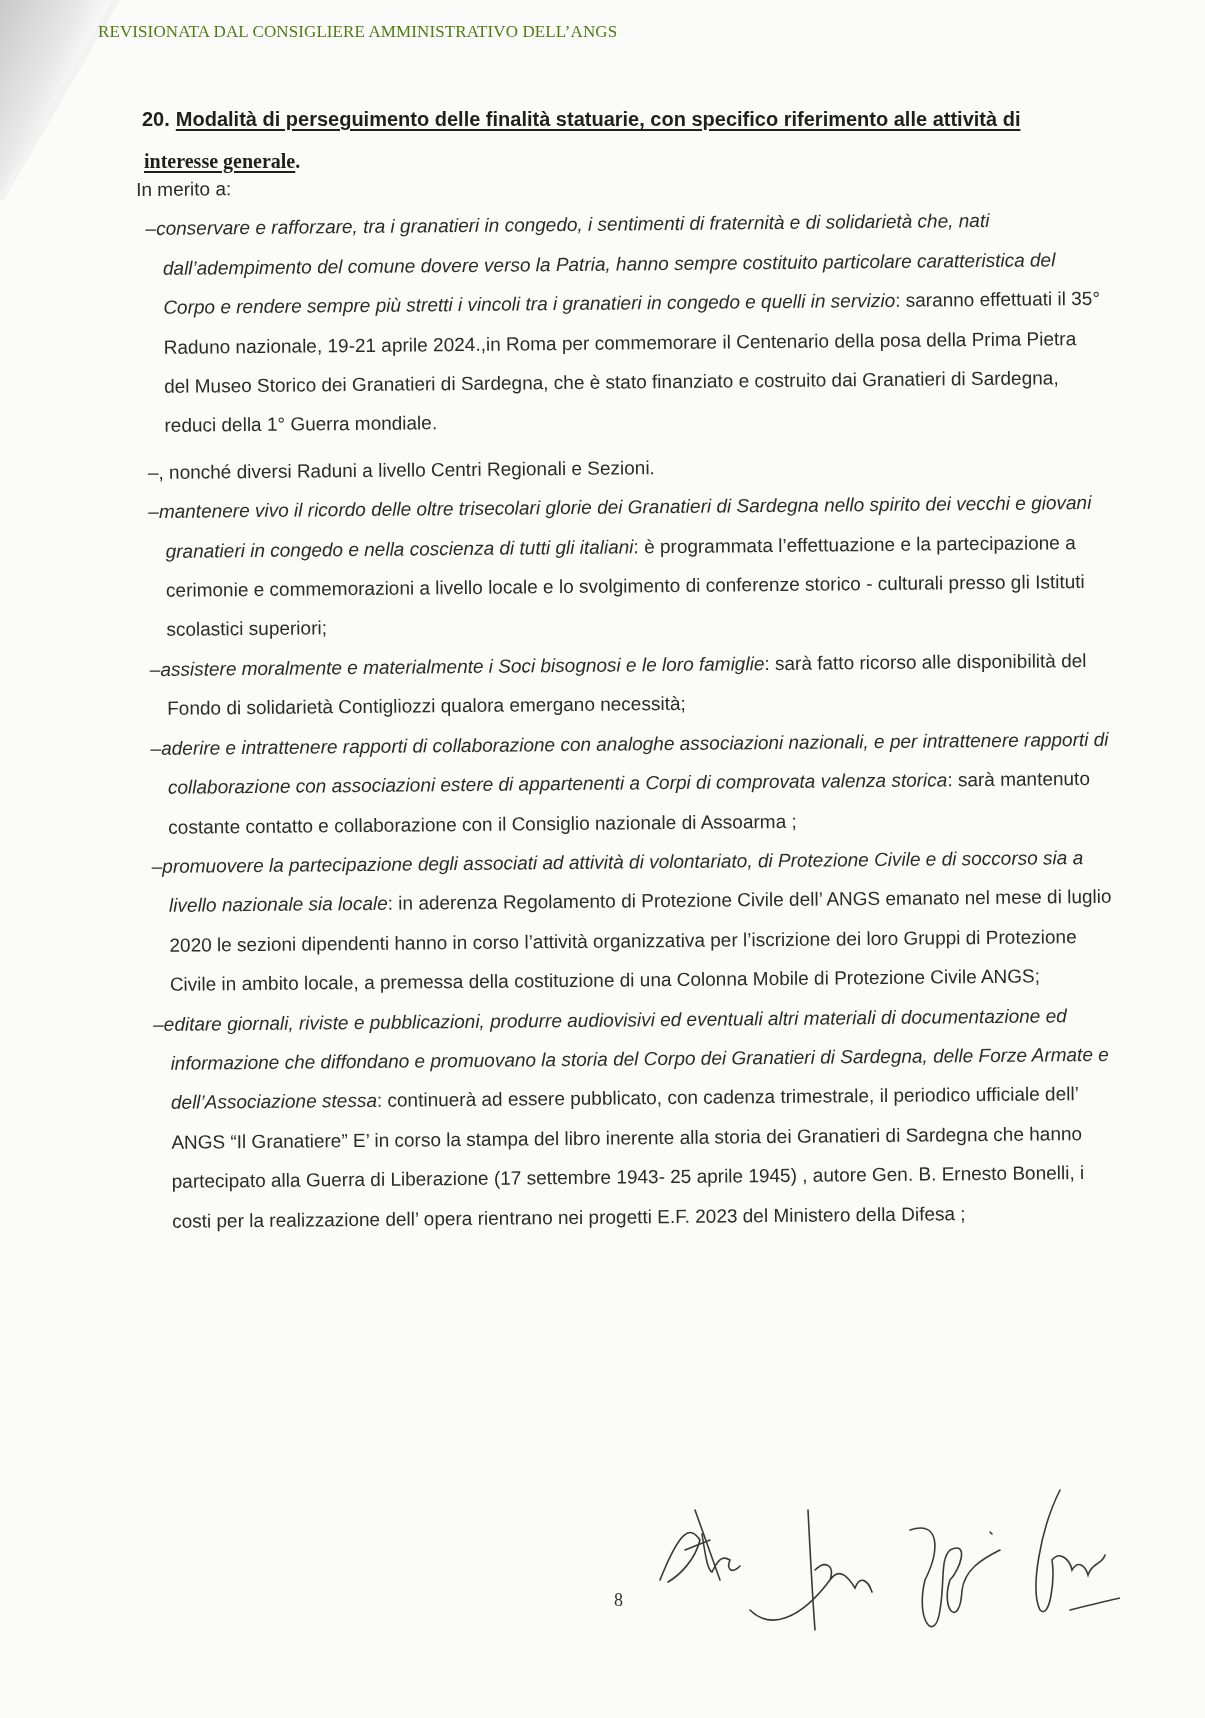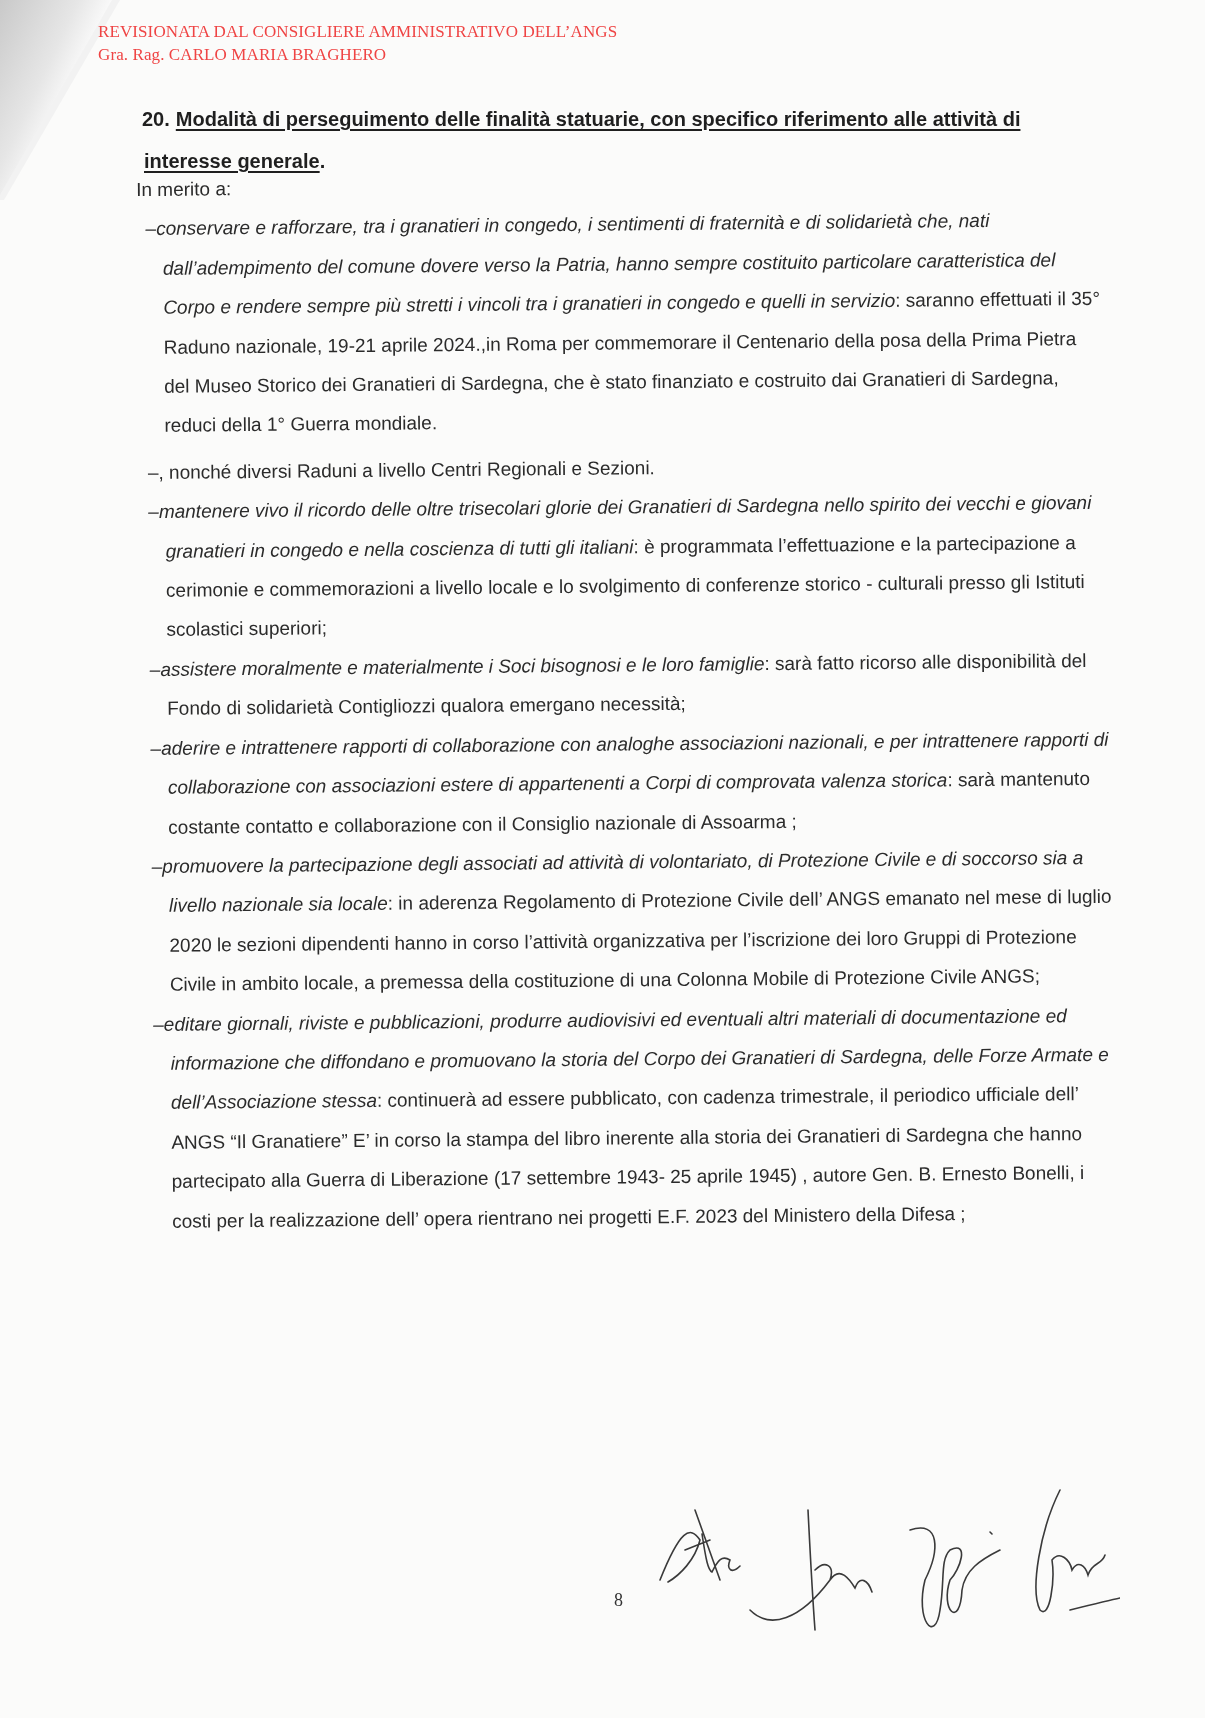--- a/index.html
+++ b/index.html
@@ -15,31 +15,31 @@
     clip-path: polygon(0 0, 115px 0, 0 200px);
   }
   .fold-line {
     position: absolute; left: 0; top: 0; width: 130px; height: 200px;
     clip-path: polygon(112px 0, 120px 0, 4px 200px, 0 200px, 0 195px);
     background: #f2f2f2;
   }
   .header {
     position: absolute; left: 98px; top: 20px;
     font-family: "Liberation Serif", serif; font-size: 17px; line-height: 23px;
-    color: #ef4444; letter-spacing: 0.1px;
+    color: #4d7c0f; letter-spacing: 0.1px; text-align: right;
   }
   .section-title {
     position: absolute; left: 98px; top: 108px; width: 1010px;
     font-weight: bold; font-size: 20px; color: #1f1f1f;
   }
   .section-title .num { margin-right: 6px; margin-left: 44px; }
   .section-title .t1 { text-decoration: underline; text-decoration-thickness: 2px; text-underline-offset: 3px; }
   .section-title .t2 {
     display: block; margin-left: 46px; margin-top: 19px;
-    text-decoration: underline; text-decoration-thickness: 2px; text-underline-offset: 3px;
+    text-decoration: underline; text-decoration-thickness: 2px; text-underline-offset: 3px; font-family: Liberation Serif, serif;
   }
   .body {
     position: absolute; left: 145px; top: 170px; width: 960px;
     font-size: 19px; line-height: 39.4px; color: #2b2b2b;
     transform: rotate(-0.55deg); transform-origin: left top;
   }
   .body p { margin: 0; }
   .intro { margin-left: -9px !important; }
   .item { padding-left: 17px; text-indent: -17px; }
   .item.gap { margin-top: 7px !important; }
@@ -53,21 +53,20 @@
   .signatures svg path { fill: none; stroke: #3a3a3a; stroke-width: 1.6; stroke-linecap: round; }
 </style>
 </head>
 <body>
 
 <div class="fold"></div>
 <div class="fold-line"></div>
 
 <div class="header">
   <div>REVISIONATA DAL CONSIGLIERE AMMINISTRATIVO DELL’ANGS</div>
-  <div>Gra. Rag. CARLO MARIA BRAGHERO</div>
 </div>
 
 <div class="section-title">
   <span class="num">20.</span><span class="t1">Modalità di perseguimento delle finalità statuarie, con specifico riferimento alle attività di</span>
   <span class="t2"><span>interesse generale</span><span style="text-decoration:none;display:inline-block">.</span></span>
 </div>
 
 <div class="body">
   <p class="intro">In merito a:</p>
 

